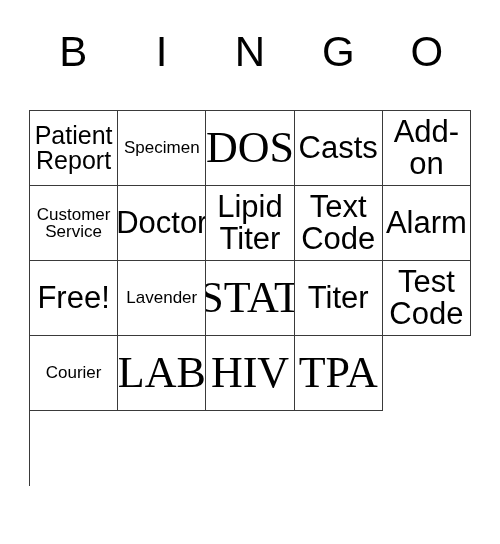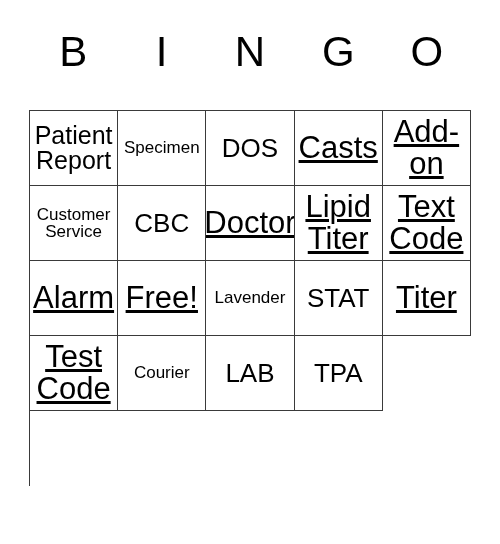--- a/index.html
+++ b/index.html
@@ -78,22 +78,22 @@
   .cell-text {
     display: block;
     text-align: center;
     line-height: 1.02;
     white-space: pre-line;
     word-break: normal;
     hyphens: none;
   }
 
   
-  .fs-xxl { font-size: 26px; }   
-  .fs-xl  { font-size: 31px; text-decoration: underline; }   
+  .fs-xxl { font-size: 44px; font-family: Liberation Serif, serif; }   
+  .fs-xl  { font-size: 31px; }   
   .fs-l   { font-size: 25px; }   
   .fs-m   { font-size: 17px; }   
   .fs-s   { font-size: 15px; }   
 </style>
 </head>
 <body>
 
 <div class="card">
 
   <div class="header-row">
@@ -130,23 +130,20 @@
       </div>
       <div class="cell">
         <span class="cell-text fs-xl">Add-
 on</span>
       </div>
       <div class="cell">
         <span class="cell-text fs-m">Customer
 Service</span>
       </div>
       <div class="cell">
-        <span class="cell-text fs-xxl">CBC</span>
-      </div>
-      <div class="cell">
         <span class="cell-text fs-xl">Doctor</span>
       </div>
       <div class="cell">
         <span class="cell-text fs-xl">Lipid
 Titer</span>
       </div>
       <div class="cell">
         <span class="cell-text fs-xl">Text
 Code</span>
       </div>
@@ -169,17 +166,20 @@
         <span class="cell-text fs-xl">Test
 Code</span>
       </div>
       <div class="cell">
         <span class="cell-text fs-m">Courier</span>
       </div>
       <div class="cell">
         <span class="cell-text fs-xxl">LAB</span>
       </div>
       <div class="cell">
+        <span class="cell-text fs-xxl">HIV</span>
+      </div>
+      <div class="cell">
         <span class="cell-text fs-xxl">TPA</span>
       </div>
     </div>
 
 </div>
 
 </body></html>

